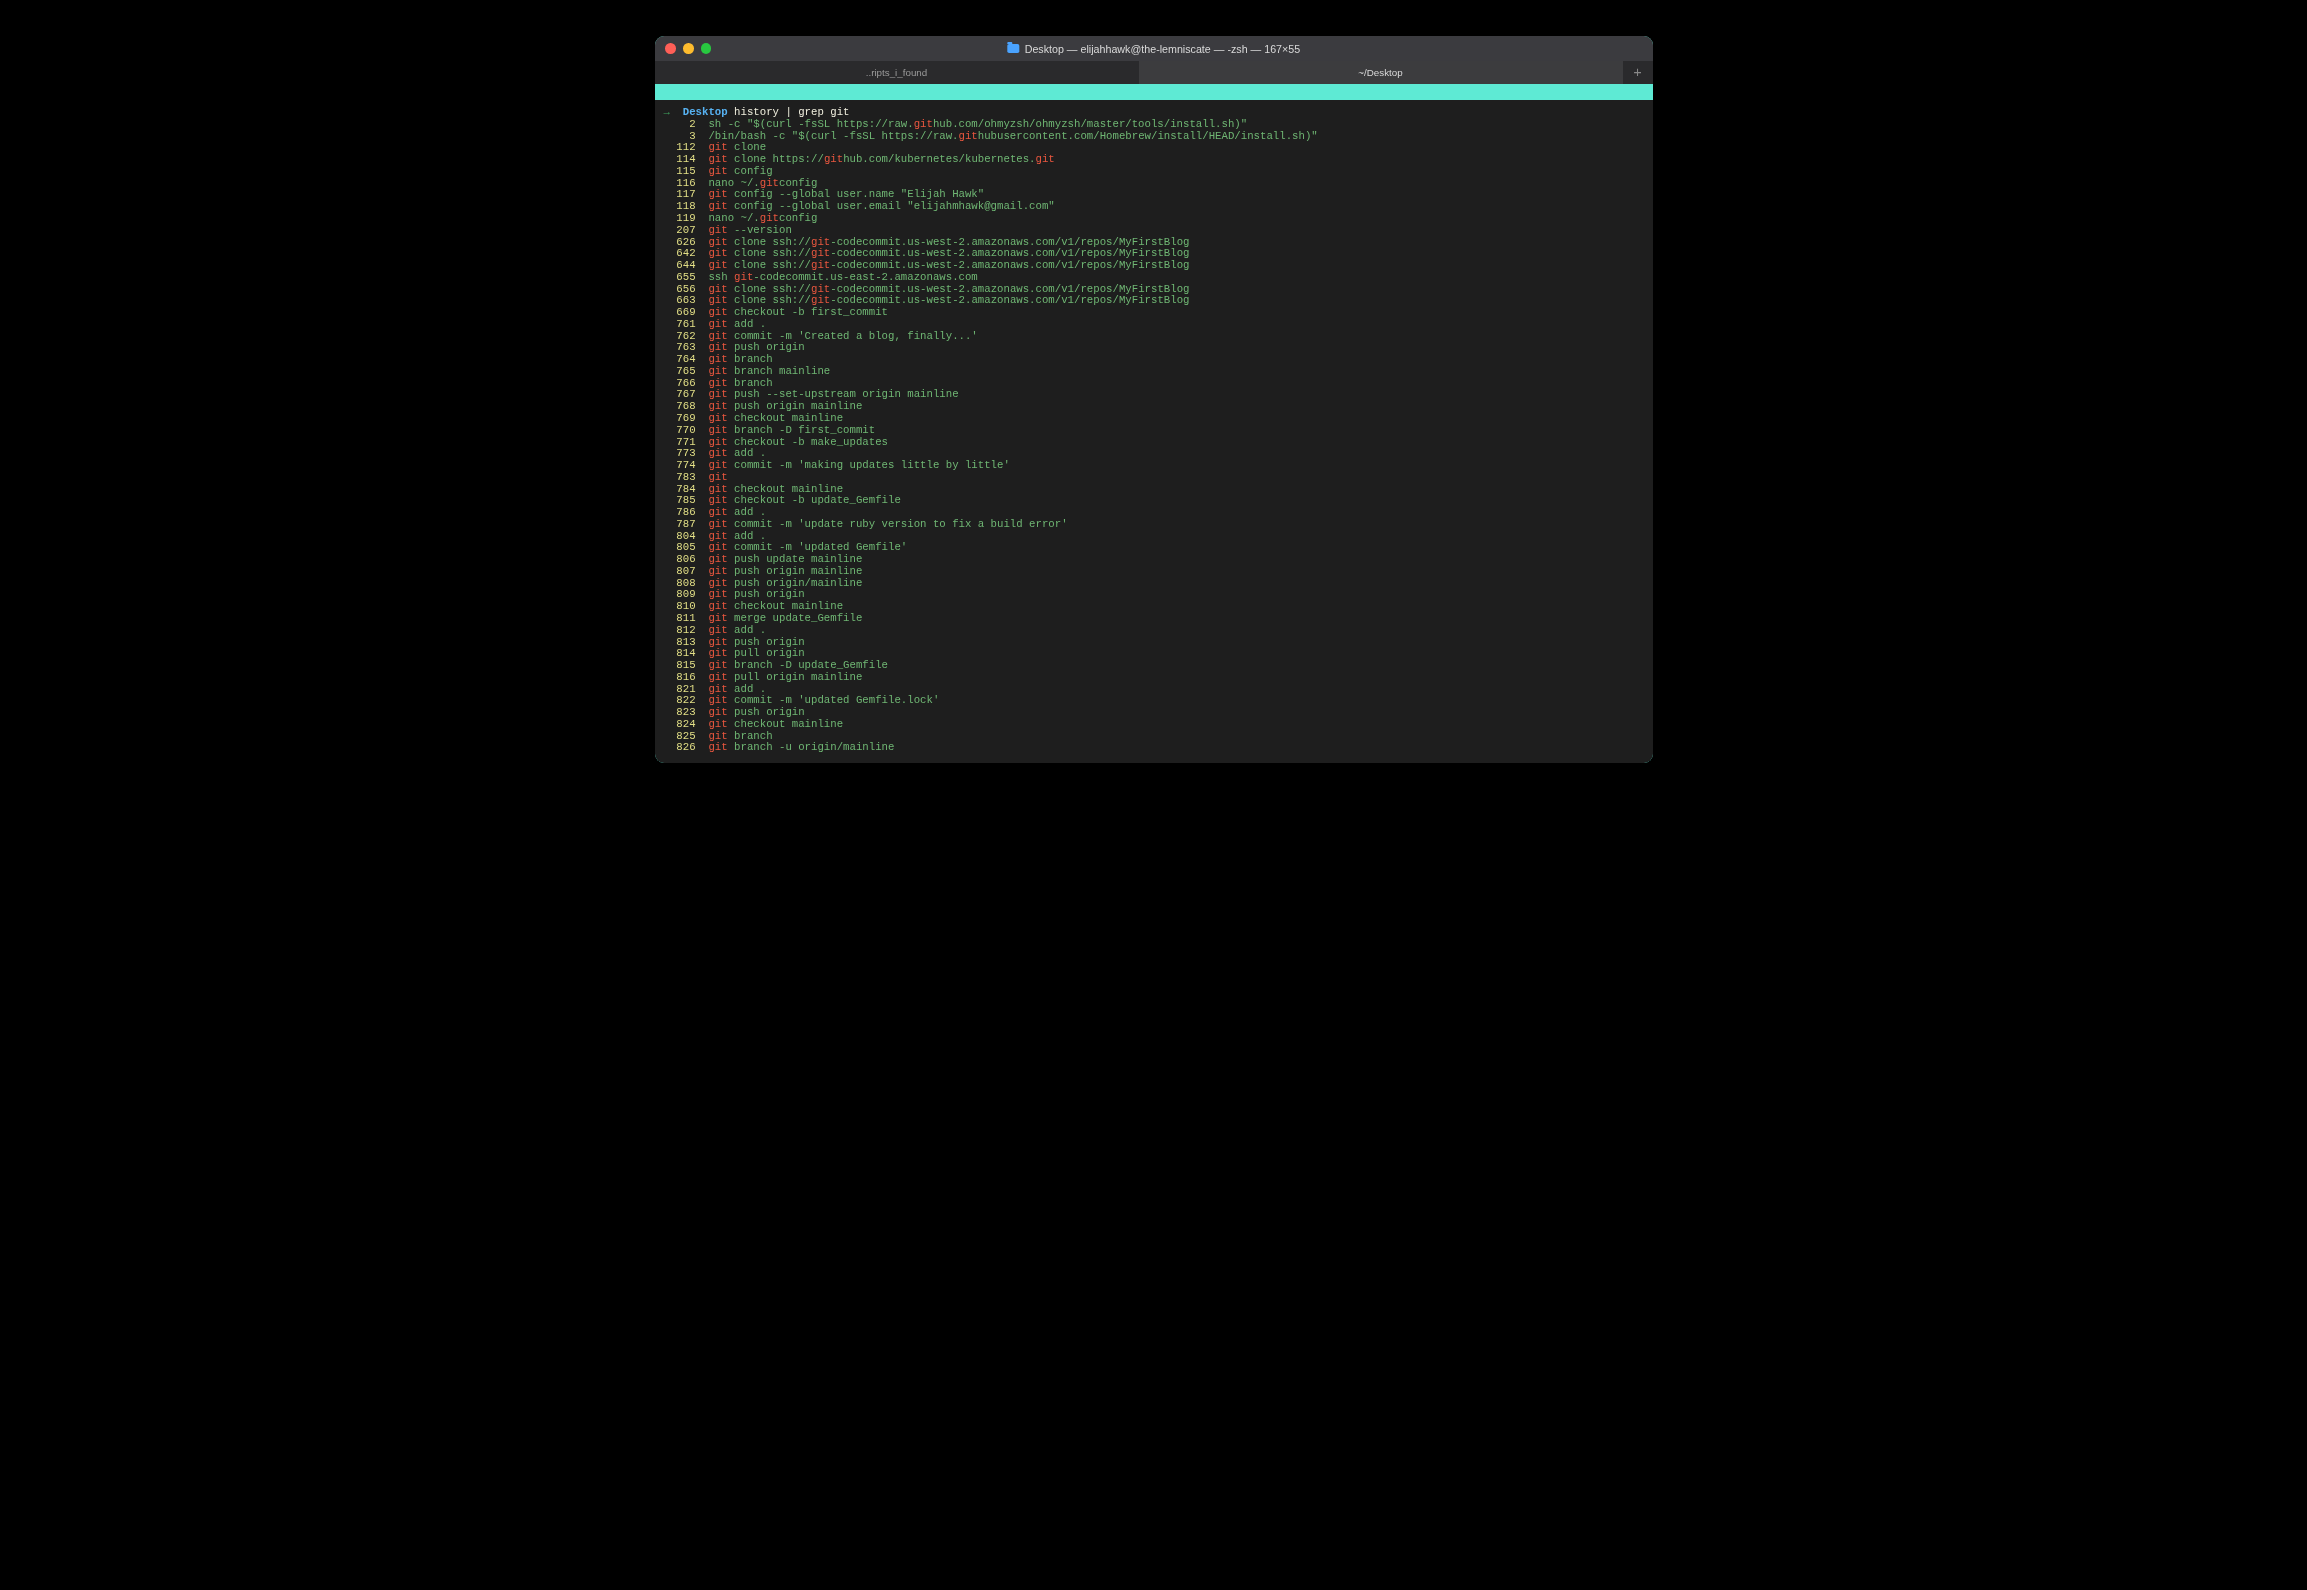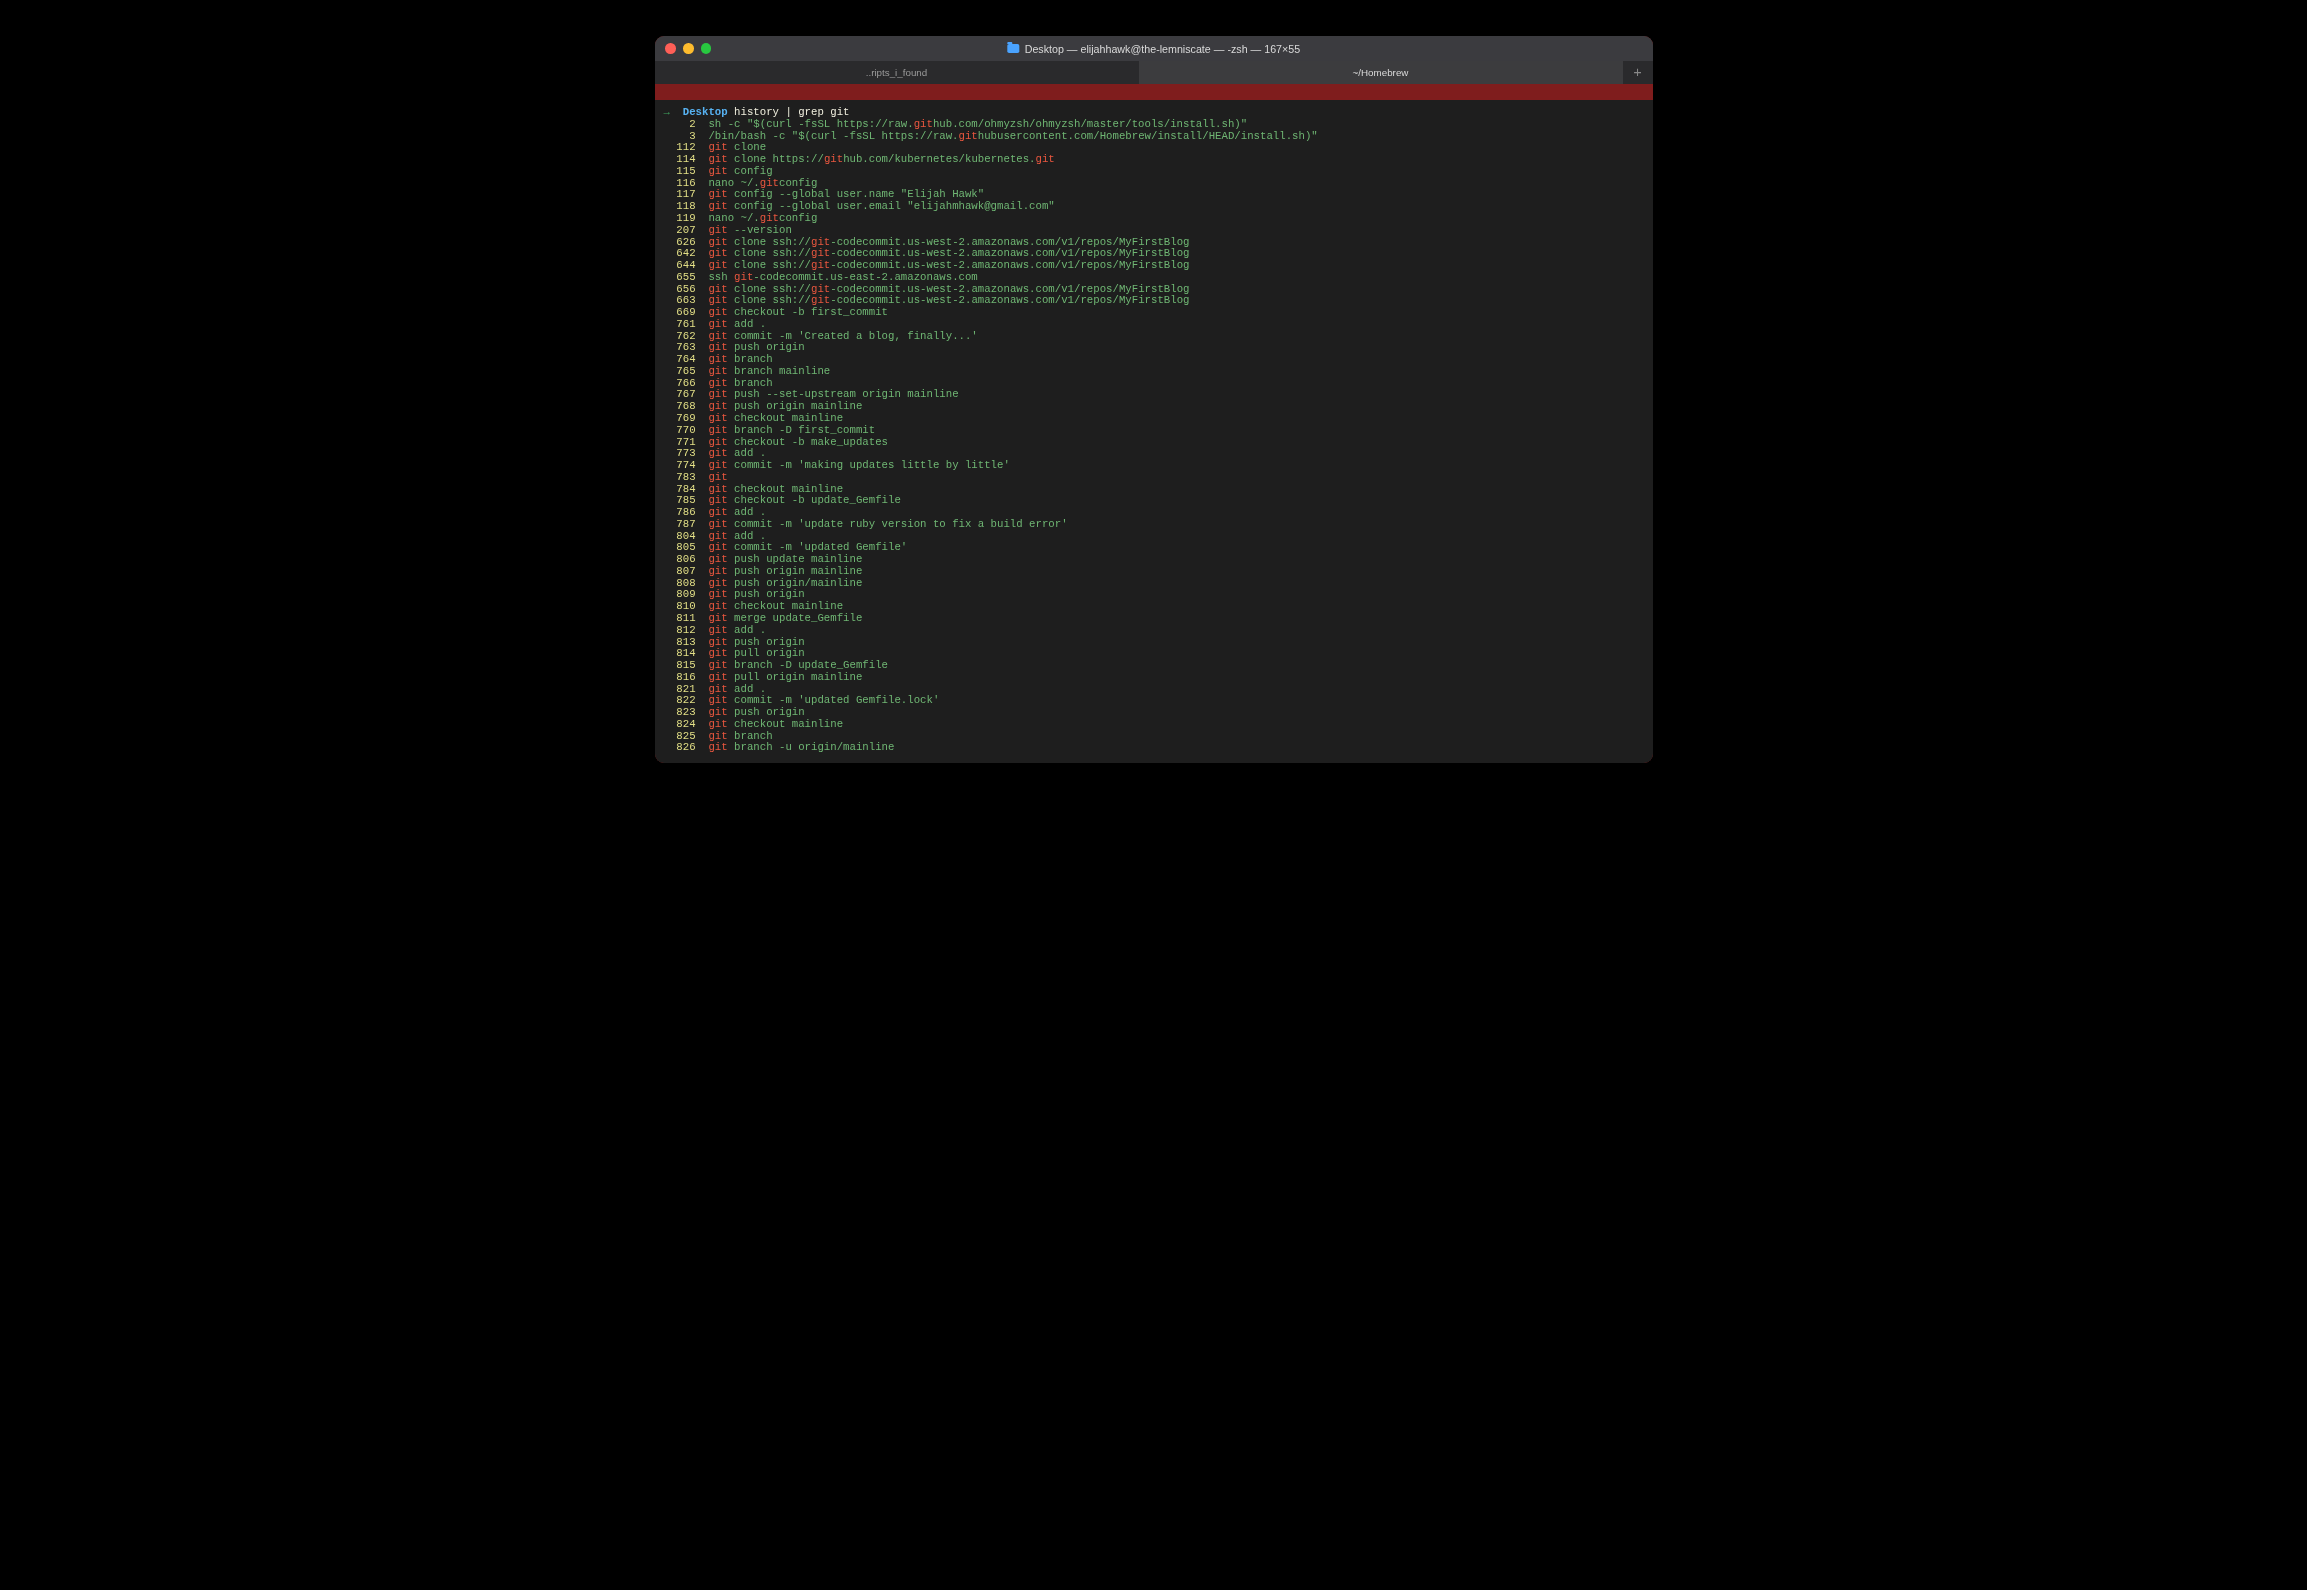--- a/index.html
+++ b/index.html
@@ -7,21 +7,21 @@
     background: #000;
     font-family: Menlo, Monaco, "Courier New", monospace;
     display: flex;
     align-items: flex-start;
     justify-content: center;
     padding: 36px 27px;
     min-height: 100vh;
   }
   .window {
     width: 998px;
-    background: #7f1d1d;
+    background: #5eead4;
     border-radius: 9px;
     box-shadow: 0 9px 36px rgba(0,0,0,0.6);
     overflow: hidden;
   }
   .titlebar {
     height: 25px;
     background: #3b3b3f;
     display: flex;
     align-items: center;
     position: relative;
@@ -119,21 +119,21 @@
       <span class="folder-icon"></span>
       <span>Desktop — elijahhawk@the-lemniscate — -zsh — 167×55</span>
     </div>
   </div>
 
   <div class="tabbar">
     <div class="tab">
       <span>..ripts_i_found</span>
     </div>
     <div class="tab active">
-      <span>~/Homebrew</span>
+      <span>~/Desktop</span>
     </div>
     <div class="tab-add">
       <span>+</span>
     </div>
   </div>
 
   <div class="terminal" id="terminal-body"><span class="line"><span class="prompt-arrow">→  </span><span class="prompt-dir">Desktop</span><span class="prompt-cmd"> history | grep git</span></span><span class="line"><span class="hist-num">    2  </span><span class="out-text">sh -c "$(curl -fsSL https://raw.</span><span class="hl">git</span><span class="out-text">hub.com/ohmyzsh/ohmyzsh/master/tools/install.sh)"</span></span><span class="line"><span class="hist-num">    3  </span><span class="out-text">/bin/bash -c "$(curl -fsSL https://raw.</span><span class="hl">git</span><span class="out-text">hubusercontent.com/Homebrew/install/HEAD/install.sh)"</span></span><span class="line"><span class="hist-num">  112  </span><span class="hl">git</span><span class="out-text"> clone</span></span><span class="line"><span class="hist-num">  114  </span><span class="hl">git</span><span class="out-text"> clone https://</span><span class="hl">git</span><span class="out-text">hub.com/kubernetes/kubernetes.</span><span class="hl">git</span></span><span class="line"><span class="hist-num">  115  </span><span class="hl">git</span><span class="out-text"> config</span></span><span class="line"><span class="hist-num">  116  </span><span class="out-text">nano ~/.</span><span class="hl">git</span><span class="out-text">config</span></span><span class="line"><span class="hist-num">  117  </span><span class="hl">git</span><span class="out-text"> config --global user.name "Elijah Hawk"</span></span><span class="line"><span class="hist-num">  118  </span><span class="hl">git</span><span class="out-text"> config --global user.email "elijahmhawk@gmail.com"</span></span><span class="line"><span class="hist-num">  119  </span><span class="out-text">nano ~/.</span><span class="hl">git</span><span class="out-text">config</span></span><span class="line"><span class="hist-num">  207  </span><span class="hl">git</span><span class="out-text"> --version</span></span><span class="line"><span class="hist-num">  626  </span><span class="hl">git</span><span class="out-text"> clone ssh://</span><span class="hl">git</span><span class="out-text">-codecommit.us-west-2.amazonaws.com/v1/repos/MyFirstBlog</span></span><span class="line"><span class="hist-num">  642  </span><span class="hl">git</span><span class="out-text"> clone ssh://</span><span class="hl">git</span><span class="out-text">-codecommit.us-west-2.amazonaws.com/v1/repos/MyFirstBlog</span></span><span class="line"><span class="hist-num">  644  </span><span class="hl">git</span><span class="out-text"> clone ssh://</span><span class="hl">git</span><span class="out-text">-codecommit.us-west-2.amazonaws.com/v1/repos/MyFirstBlog</span></span><span class="line"><span class="hist-num">  655  </span><span class="out-text">ssh </span><span class="hl">git</span><span class="out-text">-codecommit.us-east-2.amazonaws.com</span></span><span class="line"><span class="hist-num">  656  </span><span class="hl">git</span><span class="out-text"> clone ssh://</span><span class="hl">git</span><span class="out-text">-codecommit.us-west-2.amazonaws.com/v1/repos/MyFirstBlog</span></span><span class="line"><span class="hist-num">  663  </span><span class="hl">git</span><span class="out-text"> clone ssh://</span><span class="hl">git</span><span class="out-text">-codecommit.us-west-2.amazonaws.com/v1/repos/MyFirstBlog</span></span><span class="line"><span class="hist-num">  669  </span><span class="hl">git</span><span class="out-text"> checkout -b first_commit</span></span><span class="line"><span class="hist-num">  761  </span><span class="hl">git</span><span class="out-text"> add .</span></span><span class="line"><span class="hist-num">  762  </span><span class="hl">git</span><span class="out-text"> commit -m 'Created a blog, finally...'</span></span><span class="line"><span class="hist-num">  763  </span><span class="hl">git</span><span class="out-text"> push origin</span></span><span class="line"><span class="hist-num">  764  </span><span class="hl">git</span><span class="out-text"> branch</span></span><span class="line"><span class="hist-num">  765  </span><span class="hl">git</span><span class="out-text"> branch mainline</span></span><span class="line"><span class="hist-num">  766  </span><span class="hl">git</span><span class="out-text"> branch</span></span><span class="line"><span class="hist-num">  767  </span><span class="hl">git</span><span class="out-text"> push --set-upstream origin mainline</span></span><span class="line"><span class="hist-num">  768  </span><span class="hl">git</span><span class="out-text"> push origin mainline</span></span><span class="line"><span class="hist-num">  769  </span><span class="hl">git</span><span class="out-text"> checkout mainline</span></span><span class="line"><span class="hist-num">  770  </span><span class="hl">git</span><span class="out-text"> branch -D first_commit</span></span><span class="line"><span class="hist-num">  771  </span><span class="hl">git</span><span class="out-text"> checkout -b make_updates</span></span><span class="line"><span class="hist-num">  773  </span><span class="hl">git</span><span class="out-text"> add .</span></span><span class="line"><span class="hist-num">  774  </span><span class="hl">git</span><span class="out-text"> commit -m 'making updates little by little'</span></span><span class="line"><span class="hist-num">  783  </span><span class="hl">git</span></span><span class="line"><span class="hist-num">  784  </span><span class="hl">git</span><span class="out-text"> checkout mainline</span></span><span class="line"><span class="hist-num">  785  </span><span class="hl">git</span><span class="out-text"> checkout -b update_Gemfile</span></span><span class="line"><span class="hist-num">  786  </span><span class="hl">git</span><span class="out-text"> add .</span></span><span class="line"><span class="hist-num">  787  </span><span class="hl">git</span><span class="out-text"> commit -m 'update ruby version to fix a build error'</span></span><span class="line"><span class="hist-num">  804  </span><span class="hl">git</span><span class="out-text"> add .</span></span><span class="line"><span class="hist-num">  805  </span><span class="hl">git</span><span class="out-text"> commit -m 'updated Gemfile'</span></span><span class="line"><span class="hist-num">  806  </span><span class="hl">git</span><span class="out-text"> push update mainline</span></span><span class="line"><span class="hist-num">  807  </span><span class="hl">git</span><span class="out-text"> push origin mainline</span></span><span class="line"><span class="hist-num">  808  </span><span class="hl">git</span><span class="out-text"> push origin/mainline</span></span><span class="line"><span class="hist-num">  809  </span><span class="hl">git</span><span class="out-text"> push origin</span></span><span class="line"><span class="hist-num">  810  </span><span class="hl">git</span><span class="out-text"> checkout mainline</span></span><span class="line"><span class="hist-num">  811  </span><span class="hl">git</span><span class="out-text"> merge update_Gemfile</span></span><span class="line"><span class="hist-num">  812  </span><span class="hl">git</span><span class="out-text"> add .</span></span><span class="line"><span class="hist-num">  813  </span><span class="hl">git</span><span class="out-text"> push origin</span></span><span class="line"><span class="hist-num">  814  </span><span class="hl">git</span><span class="out-text"> pull origin</span></span><span class="line"><span class="hist-num">  815  </span><span class="hl">git</span><span class="out-text"> branch -D update_Gemfile</span></span><span class="line"><span class="hist-num">  816  </span><span class="hl">git</span><span class="out-text"> pull origin mainline</span></span><span class="line"><span class="hist-num">  821  </span><span class="hl">git</span><span class="out-text"> add .</span></span><span class="line"><span class="hist-num">  822  </span><span class="hl">git</span><span class="out-text"> commit -m 'updated Gemfile.lock'</span></span><span class="line"><span class="hist-num">  823  </span><span class="hl">git</span><span class="out-text"> push origin</span></span><span class="line"><span class="hist-num">  824  </span><span class="hl">git</span><span class="out-text"> checkout mainline</span></span><span class="line"><span class="hist-num">  825  </span><span class="hl">git</span><span class="out-text"> branch</span></span><span class="line"><span class="hist-num">  826  </span><span class="hl">git</span><span class="out-text"> branch -u origin/mainline</span></span></div>
 
 </div>
 

